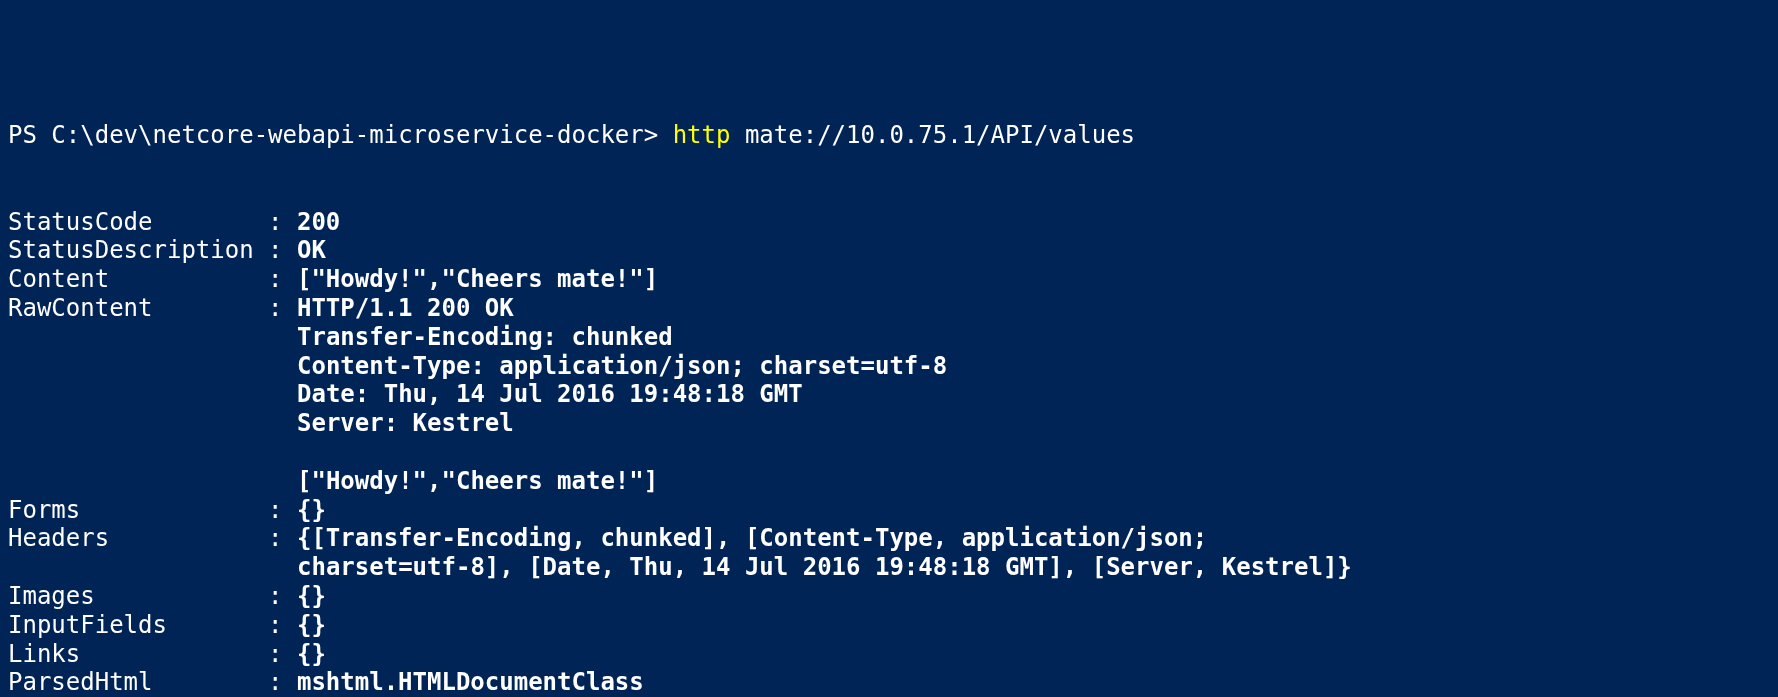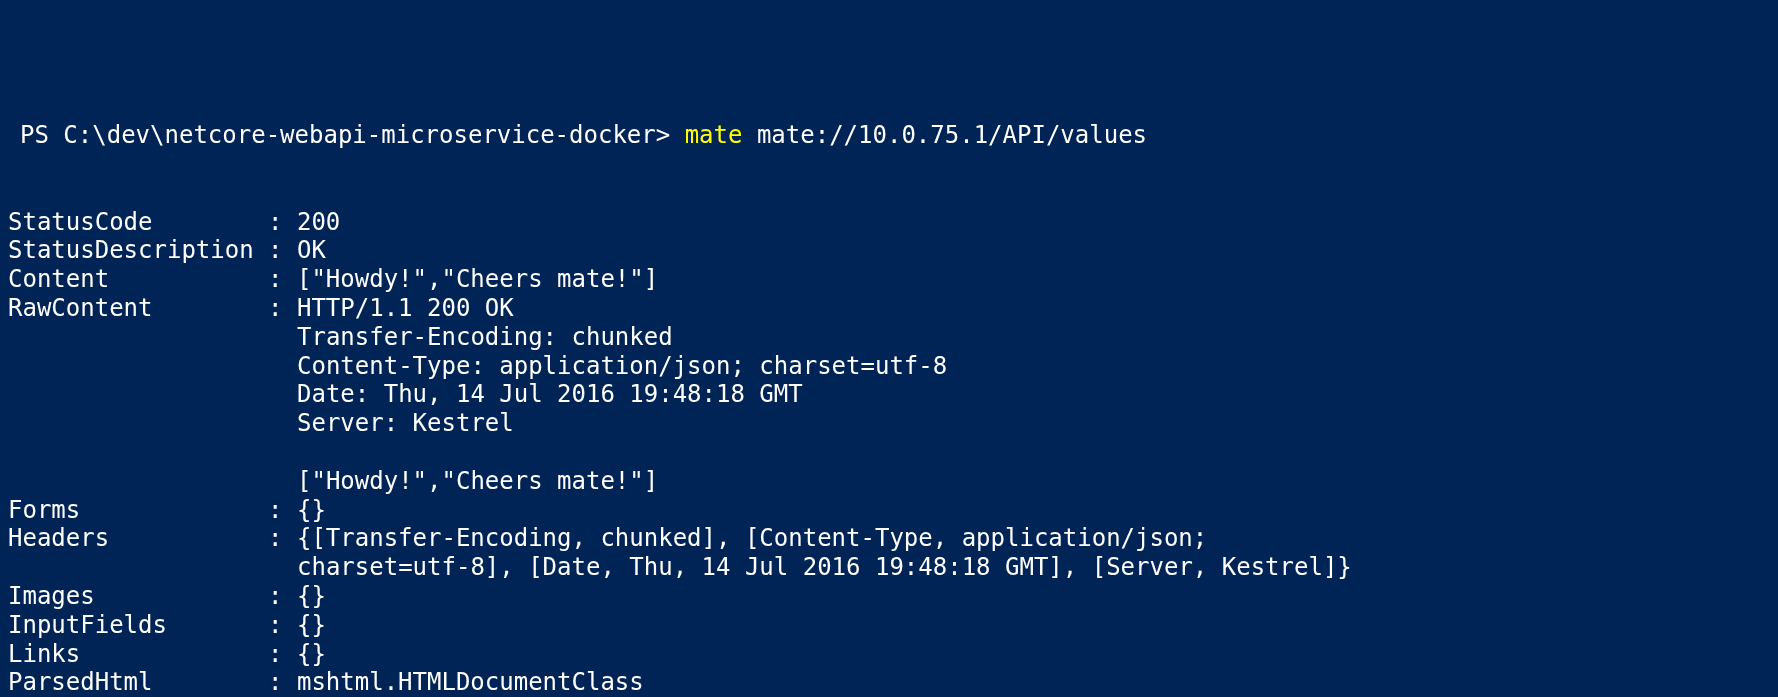--- a/index.html
+++ b/index.html
@@ -9,32 +9,32 @@
     font-family: Consolas, 'Lucida Console', Monaco, monospace;
     font-size: 24px;
     line-height: 1.2;
     padding: 6px 8px;
     white-space: pre;
     width: 1778px;
     height: 697px;
     overflow: hidden;
   }
   .prompt-line { display: block; }
-  .prompt { color: #ffffff; margin-left: 12px; }
+  .prompt { color: #ffffff; }
   .cmd { color: #ffff00; }
   .url { color: #ffffff; }
   .output { display: block; margin-top: 1.2em; }
   .row { display: block; }
   .key { display: inline-block; width: 18ch; }
   .colon { display: inline-block; width: 2ch; }
-  .val { display: inline; }
+  .val { display: inline; font-weight: bold; }
   .indent { display: inline-block; width: 20ch; }
 </style>
 </head>
 <body>
 
 
 
-<span class="prompt-line"><span class="prompt">PS C:\dev\netcore-webapi-microservice-docker&gt; </span><span class="cmd">mate</span><span class="url"> mate://10.0.75.1/API/values</span></span>
+<span class="prompt-line"><span class="prompt">PS C:\dev\netcore-webapi-microservice-docker&gt; </span><span class="cmd">http</span><span class="url"> mate://10.0.75.1/API/values</span></span>
 <span class="output"><span class="row"><span class="key">StatusCode</span><span class="colon">: </span><span class="val">200</span></span><span class="row"><span class="key">StatusDescription</span><span class="colon">: </span><span class="val">OK</span></span><span class="row"><span class="key">Content</span><span class="colon">: </span><span class="val">["Howdy!","Cheers mate!"]</span></span><span class="row"><span class="key">RawContent</span><span class="colon">: </span><span class="val">HTTP/1.1 200 OK</span></span><span class="row"><span class="indent"></span><span class="val">Transfer-Encoding: chunked</span></span><span class="row"><span class="indent"></span><span class="val">Content-Type: application/json; charset=utf-8</span></span><span class="row"><span class="indent"></span><span class="val">Date: Thu, 14 Jul 2016 19:48:18 GMT</span></span><span class="row"><span class="indent"></span><span class="val">Server: Kestrel</span></span><span class="row"><span class="indent"></span><span class="val"></span></span><span class="row"><span class="indent"></span><span class="val">["Howdy!","Cheers mate!"]</span></span><span class="row"><span class="key">Forms</span><span class="colon">: </span><span class="val">{}</span></span><span class="row"><span class="key">Headers</span><span class="colon">: </span><span class="val">{[Transfer-Encoding, chunked], [Content-Type, application/json;</span></span><span class="row"><span class="indent"></span><span class="val">charset=utf-8], [Date, Thu, 14 Jul 2016 19:48:18 GMT], [Server, Kestrel]}</span></span><span class="row"><span class="key">Images</span><span class="colon">: </span><span class="val">{}</span></span><span class="row"><span class="key">InputFields</span><span class="colon">: </span><span class="val">{}</span></span><span class="row"><span class="key">Links</span><span class="colon">: </span><span class="val">{}</span></span><span class="row"><span class="key">ParsedHtml</span><span class="colon">: </span><span class="val">mshtml.HTMLDocumentClass</span></span></span>
 
 
 
 
 </body></html>

